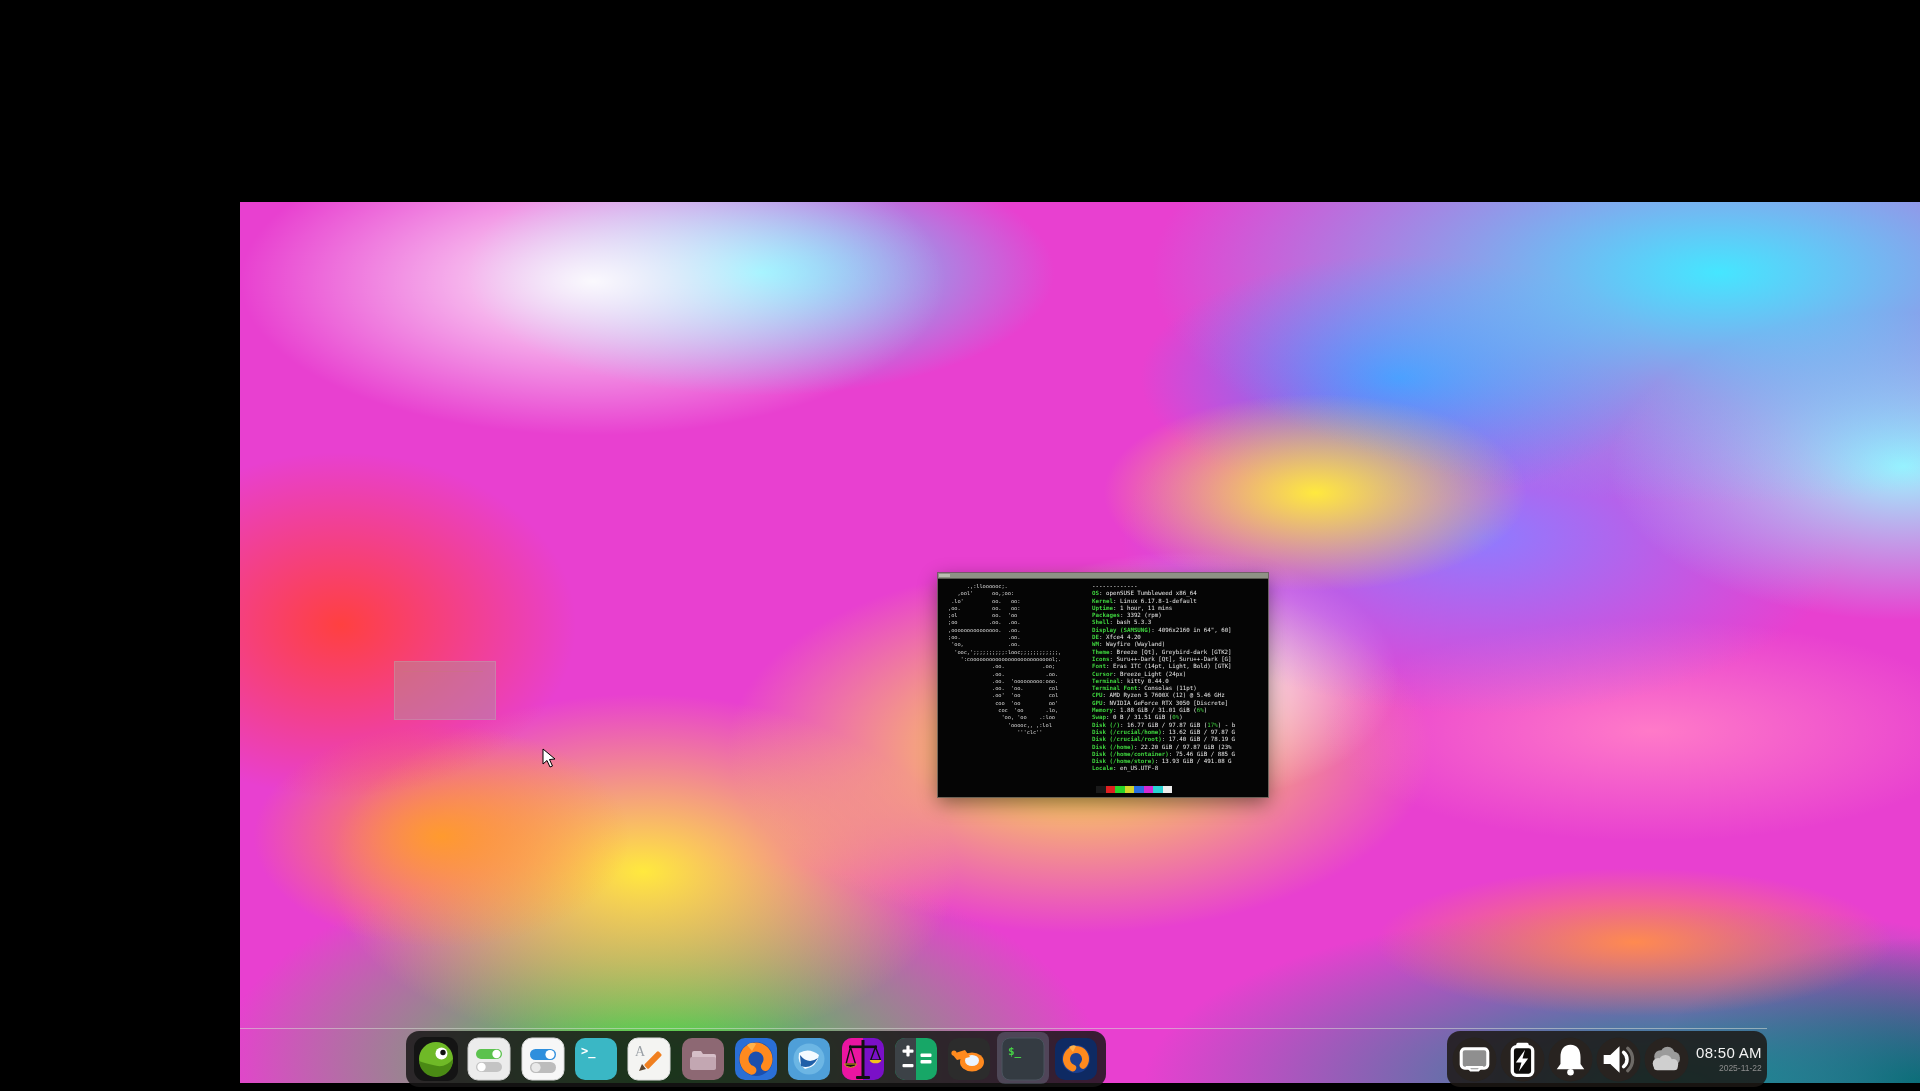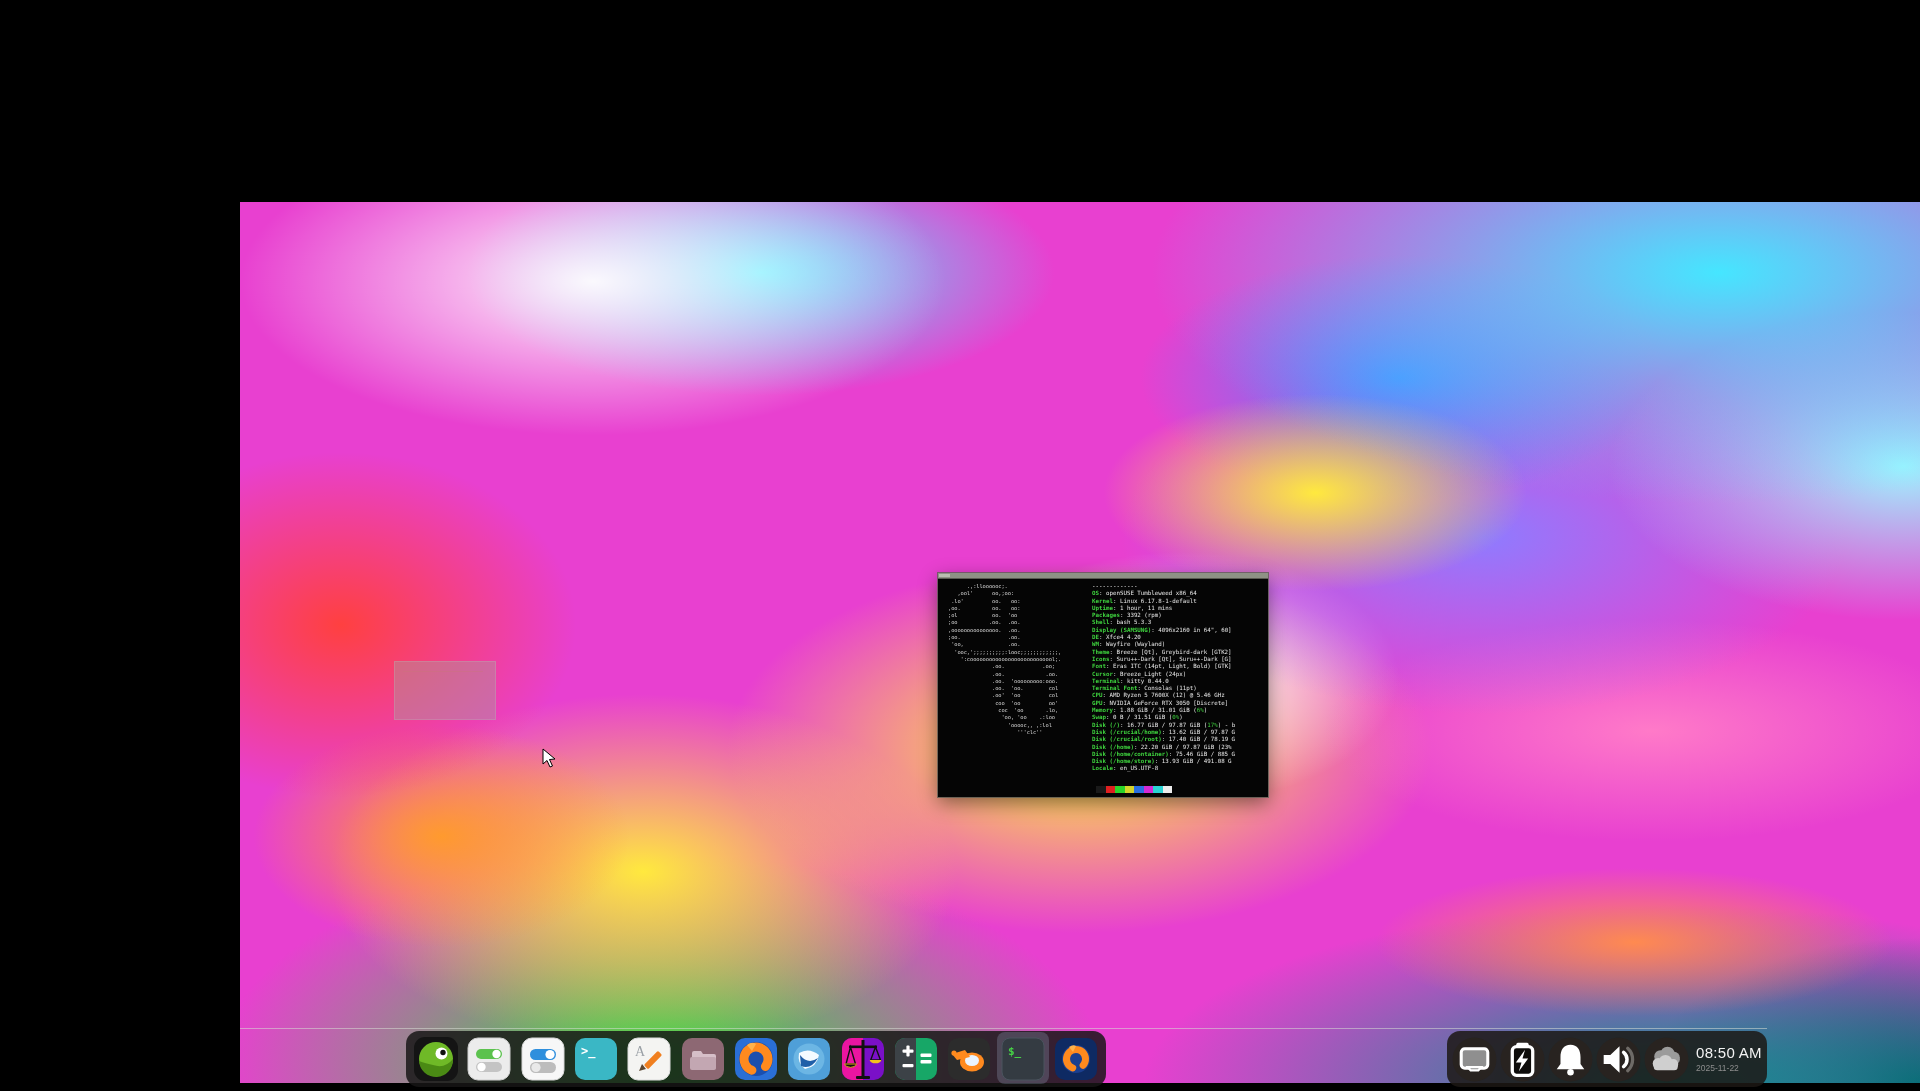--- a/index.html
+++ b/index.html
@@ -56,21 +56,21 @@
   .dock-item{position:relative;width:44px;height:44px;flex:0 0 auto;}
   .dock-item .icon-wrap, .dock-item svg{position:absolute;left:0;top:0;width:44px;height:44px;}
   .dock-item.active::before{content:"";position:absolute;left:-4px;top:-5px;width:52px;height:52px;
     border-radius:8px;background:rgba(150,170,195,.28);}
   #tray{position:absolute;left:1447px;top:1031px;width:320px;height:56px;border-radius:13px;
     background:rgba(28,23,20,.85);display:flex;align-items:center;padding:12px 4px;box-sizing:border-box;}
   .tray-item{width:47px;height:47px;flex:0 0 auto;margin-right:1px;}
   .tray-item svg{width:47px;height:47px;display:block;}
   #clock{margin-left:5px;line-height:1.1;}
   #clock .time{color:#f2f2f2;font-size:15px;letter-spacing:.3px;}
-  #clock .date{color:#8d8d8d;font-size:8.5px;text-align:left;margin-top:2px;}
+  #clock .date{color:#8d8d8d;font-size:8.5px;text-align:right;margin-top:2px;}
   
   #cursor{position:absolute;left:542px;top:748px;width:14px;height:20px;}
 </style>
 </head>
 <body>
 
 <div id="screen">
   <div id="wallpaper"></div>
 
   <div id="ghost">

